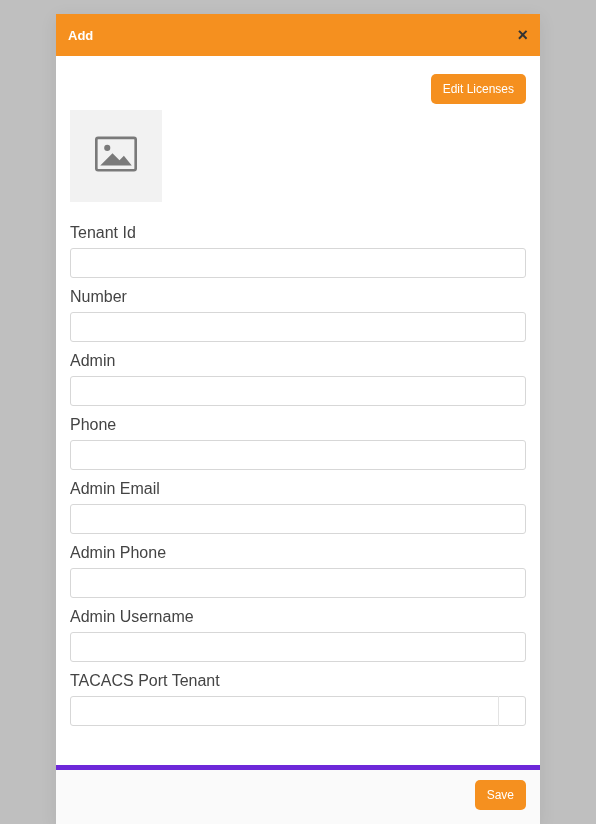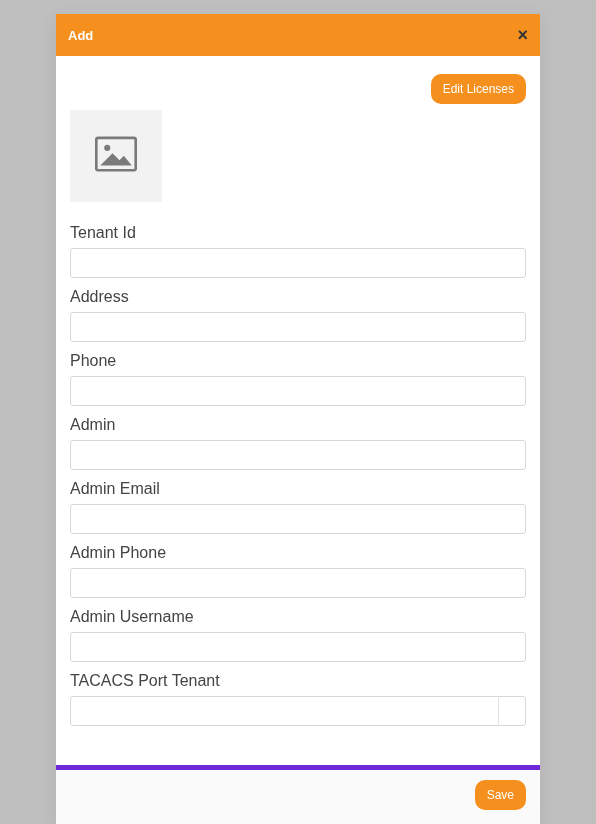--- a/index.html
+++ b/index.html
@@ -12,21 +12,21 @@
       display: flex;
       align-items: center;
       justify-content: space-between;
       padding: 0 12px;
     }
     .modal-title { color: #fff; font-size: 13px; font-weight: 700; }
     .close-icon { font-size: 18px; color: #333; font-weight: 700; cursor: pointer; user-select: none; }
     .modal-body { flex: 1; overflow: auto; padding: 18px 14px 4px 14px; }
     .licenses-row { display: flex; justify-content: flex-end; margin-bottom: 6px; }
     .btn-primary {
-      background: #f5901f; color: #fff; border: none; border-radius: 10px;
+      background: #f5901f; color: #fff; border: none; border-radius: 5px;
       font-size: 12px; padding: 8px 12px; cursor: pointer;
     }
     .image-placeholder {
       width: 92px; height: 92px; background: #f2f2f2;
       display: flex; align-items: center; justify-content: center;
       margin-bottom: 22px;
     }
     .image-placeholder svg { width: 42px; height: 36px; }
     .field { margin-bottom: 10px; }
     .field-label { font-size: 16px; color: #444; margin-bottom: 6px; display: block; }
@@ -74,32 +74,32 @@
         </span>
       </div>
 
       <div class="field">
         <label class="field-label">Tenant Id</label>
         <input class="text-input" value="" style="">
       </div>
 
 
       <div class="field">
-        <label class="field-label">Address</label>
+        <label class="field-label">Number</label>
         <input class="text-input" value="" style="">
       </div>
 
 
       <div class="field">
-        <label class="field-label">Phone</label>
+        <label class="field-label">Admin</label>
         <input class="text-input" value="" style="">
       </div>
 
       <div class="field">
-        <label class="field-label">Admin</label>
+        <label class="field-label">Phone</label>
         <input class="text-input" value="" style="">
       </div>
 
       <div class="field">
         <label class="field-label">Admin Email</label>
         <input class="text-input" value="" style="">
       </div>
 
       <div class="field">
         <label class="field-label">Admin Phone</label>

